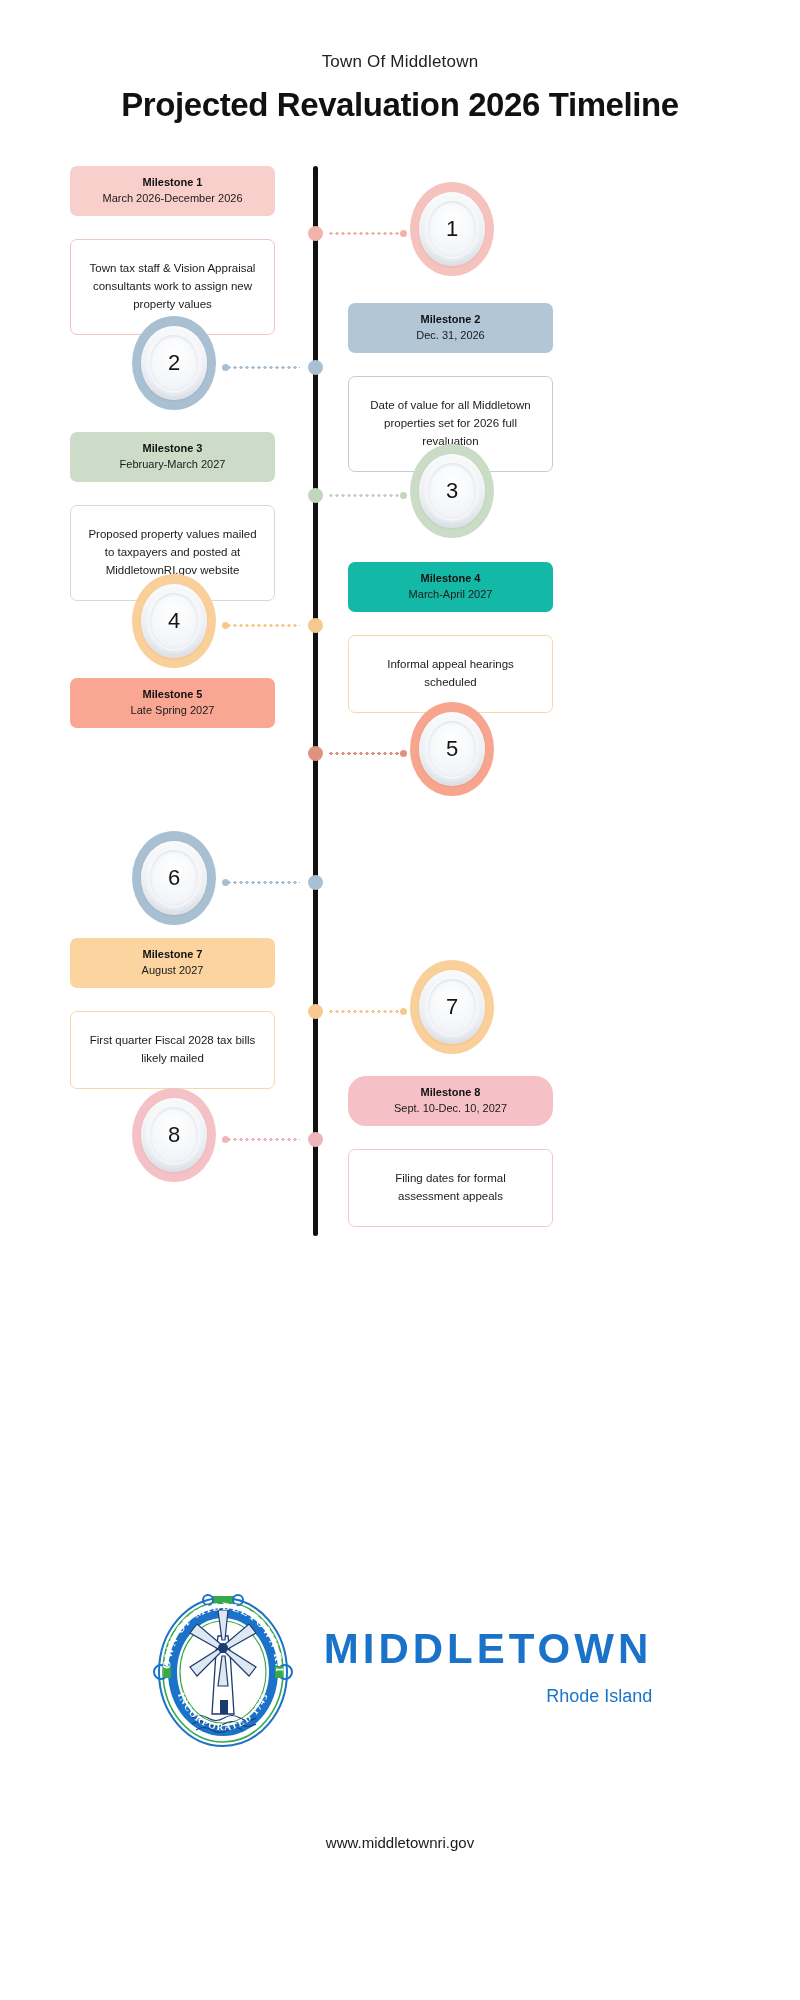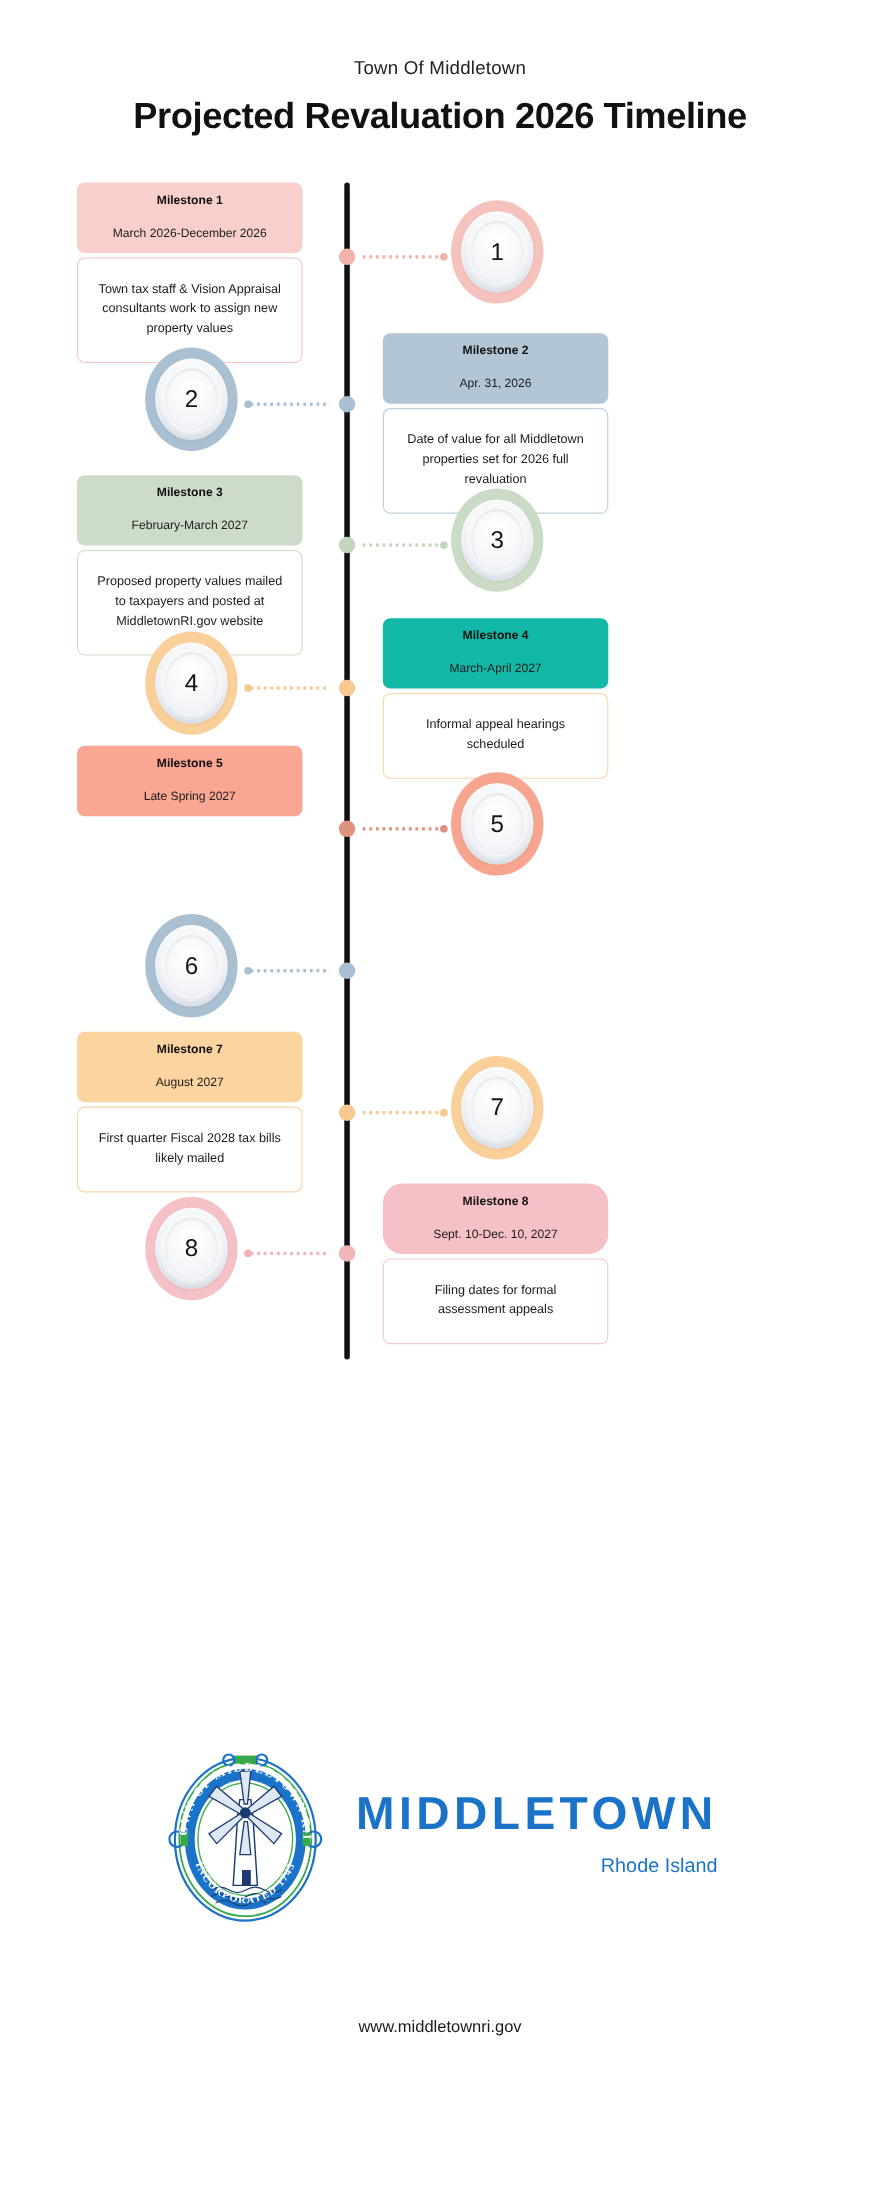--- a/index.html
+++ b/index.html
@@ -37,24 +37,24 @@
   .pill {
     border-radius: 7px;
     padding: 9px 8px 10px;
     text-align: center;
   }
   .pill .m-title {
     font-size: 11px; font-weight: 700; color: #111; line-height: 1.35;
   }
   .pill .m-date {
     font-size: 11px; font-weight: 400; color: #1a1a1a; line-height: 1.4;
-    margin-top: 15px;
+    margin-top: 1px;
   }
   .card {
-    margin-top: 4px;
+    margin-top: 23px;
     background: #fff;
     border: 1px solid #d9d9d9;
     border-radius: 7px;
     min-height: 78px;
     display: flex; align-items: center; justify-content: center;
     padding: 20px 14px;
   }
   .card .m-body {
     font-size: 11.5px; color: #1a1a1a; text-align: center; line-height: 1.55;
   }
@@ -151,21 +151,21 @@
         </div>
       </div>
       <div class="conn" style="top: 60px; left: 0px; width: 800px; color: rgb(243, 179, 173);">
         <div class="axis-dot" style="background: rgb(243, 179, 173);"></div>
         <div class="dotline" style="left: 328px; width: 72px;"></div>
         <div class="end-dot" style="background: rgb(243, 179, 173); left: 400px;"></div>
       </div>
       <div class="block right" style="top: 137px;">
         <div class="pill" style="background: rgb(178, 198, 214);">
           <div class="m-title">Milestone 2</div>
-          <div class="m-date">Apr. 31, 2026</div>
+          <div class="m-date">Dec. 31, 2026</div>
         </div>
         <div class="card" style="border-color: rgb(190, 208, 221);">
           <div class="m-body">Date of value for all Middletown properties set for 2026 full revaluation</div>
         </div>
       </div>
       <div class="medal left" style="top: 150px;">
         <div class="ring" style="background: rgb(169, 192, 210);"></div>
         <div class="inner">
           <span class="num">2</span>
         </div>

